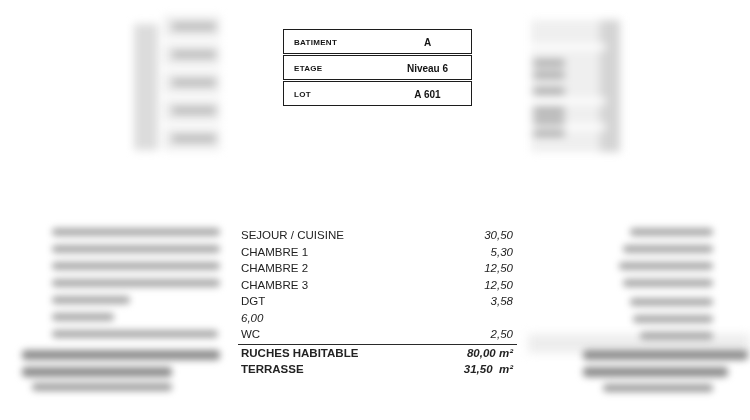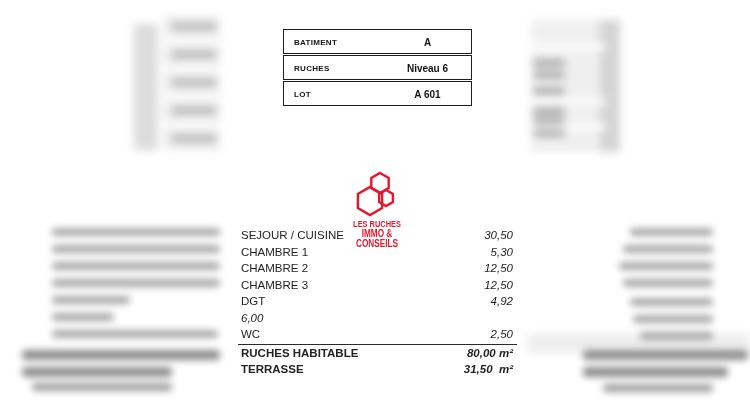--- a/index.html
+++ b/index.html
@@ -118,59 +118,50 @@
     <div class="bar bold" style="top:143px; left:0; width:145px"></div>
     <div class="bar" style="top:160px; left:20px; width:110px; background:#9e9e9e"></div>
   </div>
 
   <div class="info-table">
     <div class="info-row">
       <span class="info-label">BATIMENT</span>
       <span class="info-value">A</span>
     </div>
     <div class="info-row">
-      <span class="info-label">RUCHES</span>
+      <span class="info-label">ETAGE</span>
       <span class="info-value">Niveau 6</span>
     </div>
     <div class="info-row">
       <span class="info-label">LOT</span>
       <span class="info-value">A 601</span>
     </div>
   </div>
 
-  <div class="logo">
-    <svg width="84" height="50" viewBox="0 0 84 50">
-      <polygon points="35,19 47.1,26 47.1,40 35,47 22.9,40 22.9,26" fill="none" stroke="#e2182c" stroke-width="2.4"></polygon>
-      <polygon points="45,5 53.7,10 53.7,20 45,25 36.3,20 36.3,10" fill="none" stroke="#e2182c" stroke-width="2.4"></polygon>
-      <polygon points="51,22 57.9,26 57.9,34 51,38 44.1,34 44.1,26" fill="none" stroke="#e2182c" stroke-width="2.4"></polygon>
-    </svg>
-    <div class="logo-l1">LES RUCHES</div>
-    <div class="logo-l2">IMMO &amp; CONSEILS</div>
-  </div>
 
   <div class="surface">
     <div class="s-row">
       <span class="lbl">SEJOUR / CUISINE</span>
       <span class="val">30,50</span>
     </div>
     <div class="s-row">
       <span class="lbl">CHAMBRE 1</span>
       <span class="val">5,30</span>
     </div>
     <div class="s-row">
       <span class="lbl">CHAMBRE 2</span>
       <span class="val">12,50</span>
     </div>
     <div class="s-row">
       <span class="lbl">CHAMBRE 3</span>
       <span class="val">12,50</span>
     </div>
     <div class="s-row">
       <span class="lbl">DGT</span>
-      <span class="val">4,92</span>
+      <span class="val">3,58</span>
     </div>
     <div class="s-row">
       <span class="val">6,00</span>
     </div>
     <div class="s-row">
       <span class="lbl">WC</span>
       <span class="val">2,50</span>
     </div>
     <div class="s-divider"></div>
     <div class="s-row total">

